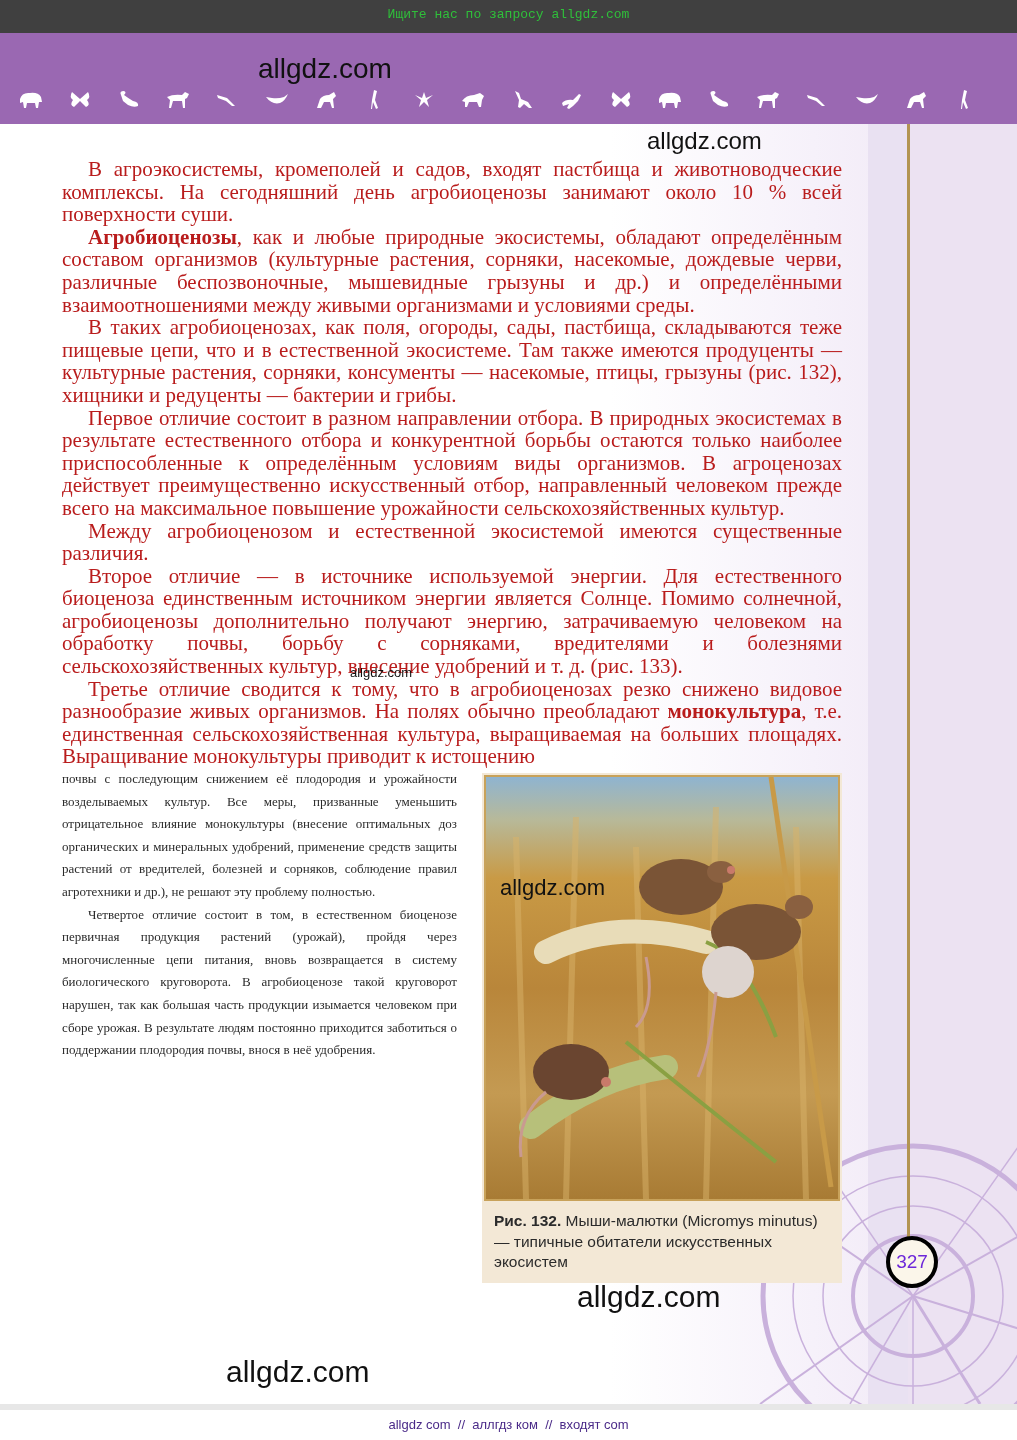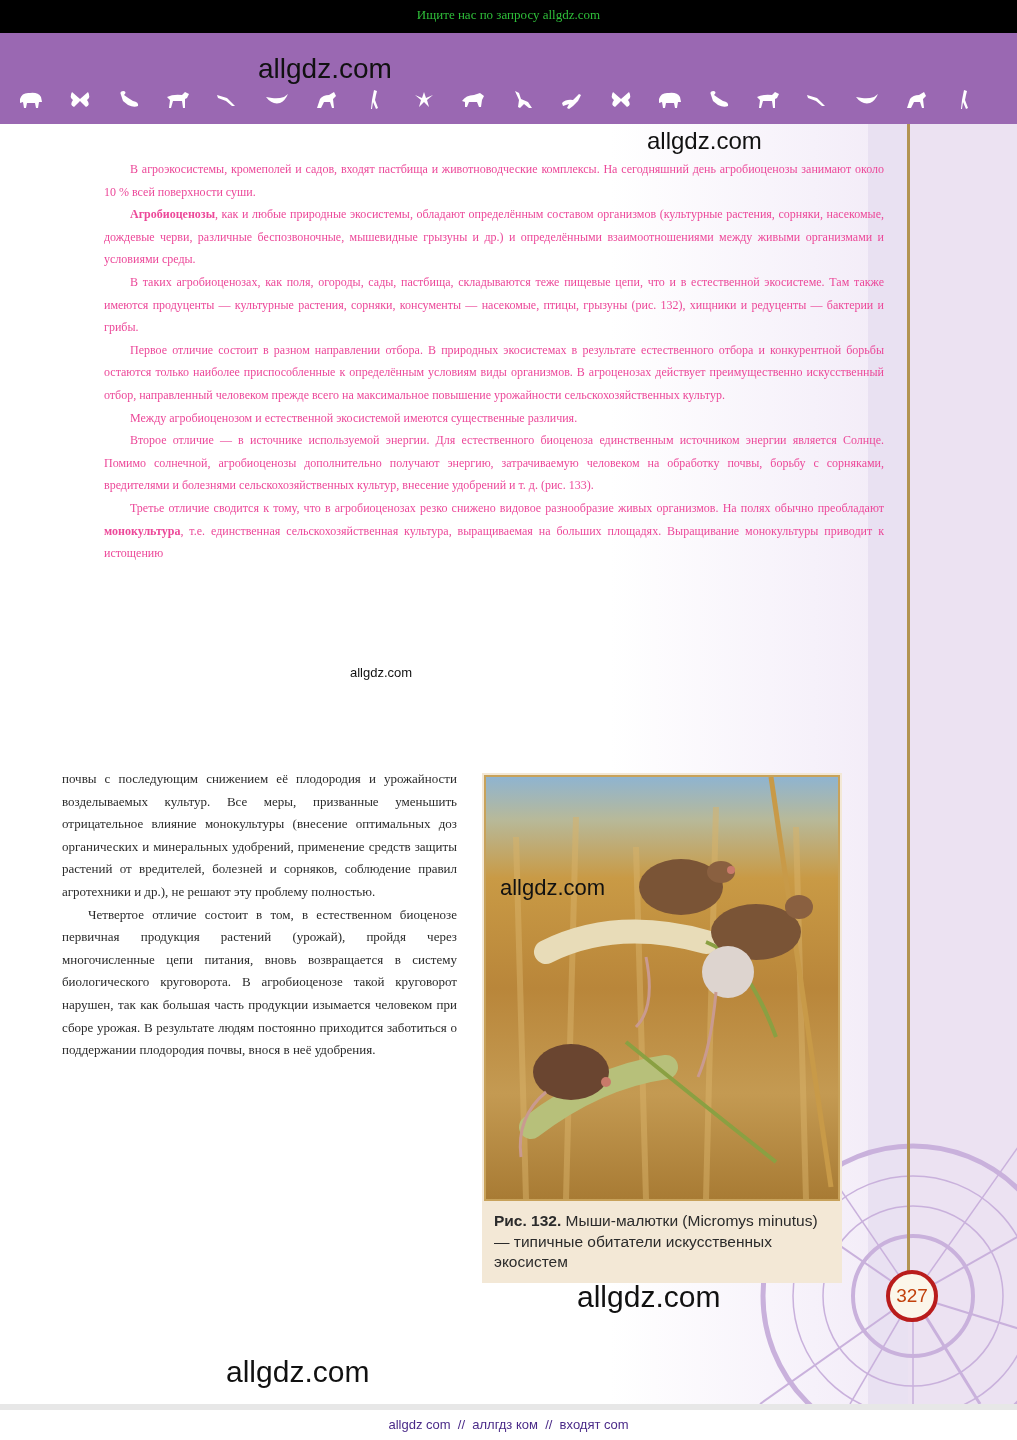--- a/index.html
+++ b/index.html
@@ -3,22 +3,22 @@
   <meta charset="utf-8">
   <style>
     html, body { margin: 0; padding: 0; }
     body {
       width: 1017px; height: 1440px; position: relative; overflow: hidden;
       background: #ffffff;
       font-family: "Liberation Serif", "DejaVu Serif", serif;
     }
     .top-banner {
       position: absolute; left: 0; top: 0; width: 1017px; height: 33px;
-      background: #000000; text-align: center;
-      font-family: Liberation Serif, serif; font-size: 13px; color: #2fbf3a;
+      background: #404040; text-align: center;
+      font-family: Liberation Mono, monospace; font-size: 13px; color: #2fbf3a;
       line-height: 30px;
     }
     .header-band {
       position: absolute; left: 0; top: 33px; width: 1017px; height: 91px;
       background: #9a68b2;
     }
     .header-band .wm-head {
       position: absolute; left: 258px; top: 20px;
       font-family: "Liberation Sans", sans-serif; font-size: 28px; color: #111;
     }
@@ -40,29 +40,29 @@
       background: #e9e1f2;
     }
     .gold-line {
       position: absolute; left: 907px; top: 124px; width: 3px; height: 1152px;
       background: #b29452;
     }
     .compass {
       position: absolute; left: 700px; top: 1130px; width: 420px; height: 274px; overflow: hidden;
     }
     .page-num {
-      position: absolute; left: 886px; top: 1270px; width: 52px; height: 52px;
-      border-radius: 50%; border: 4px solid #b91c1c; background: #fbf6ea;
+      position: absolute; left: 886px; top: 1236px; width: 52px; height: 52px;
+      border-radius: 50%; border: 4px solid #000000; background: #fbf6ea;
       box-sizing: border-box; text-align: center; line-height: 44px;
-      font-family: "Liberation Sans", sans-serif; font-size: 19px; color: #c2410c;
+      font-family: "Liberation Sans", sans-serif; font-size: 19px; color: #6d28d9;
     }
     .body-text {
       position: absolute; left: 62px; top: 158px; width: 780px;
-      font-size: 12px; line-height: 22.6px; color: #ec4899;
-      text-align: justify; hyphens: manual; margin-left: 42px;
+      font-size: 21px; line-height: 22.6px; color: #b91c1c;
+      text-align: justify; hyphens: manual;
     }
     .body-text p { margin: 0; text-indent: 26px; }
     .body-text b { font-weight: bold; }
     .narrow {
       position: absolute; left: 62px; top: 745px; width: 395px;
       font-size: 13px; line-height: 22.6px; color: #2a2a2a; text-align: justify;
     }
     .narrow p { margin: 0; text-indent: 26px; }
     .narrow p.cont { text-indent: 0; }
     .figure {

